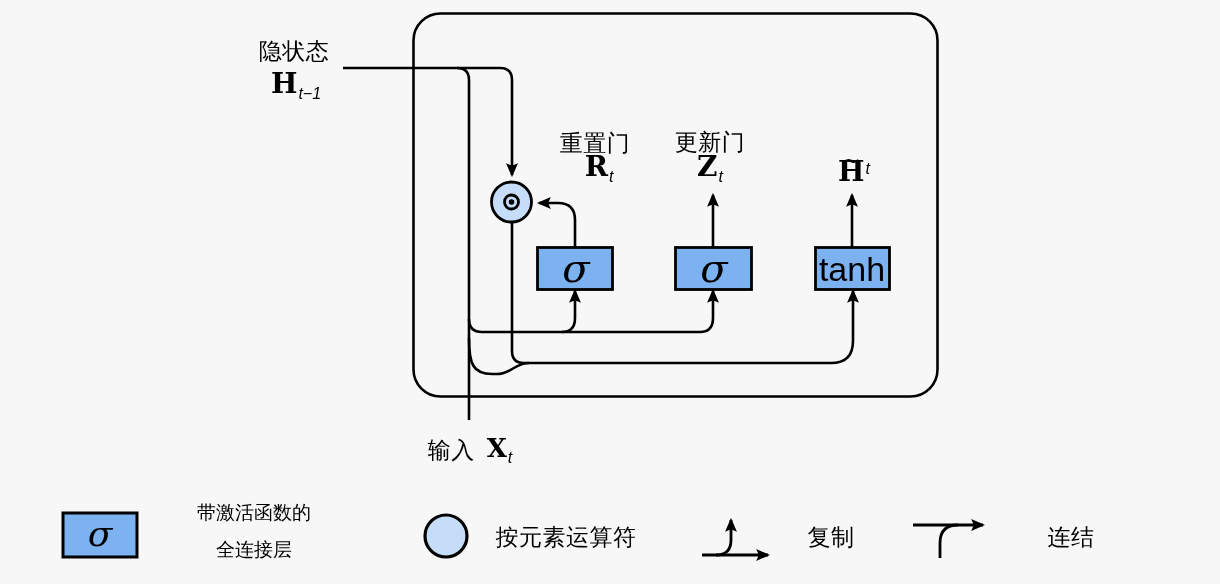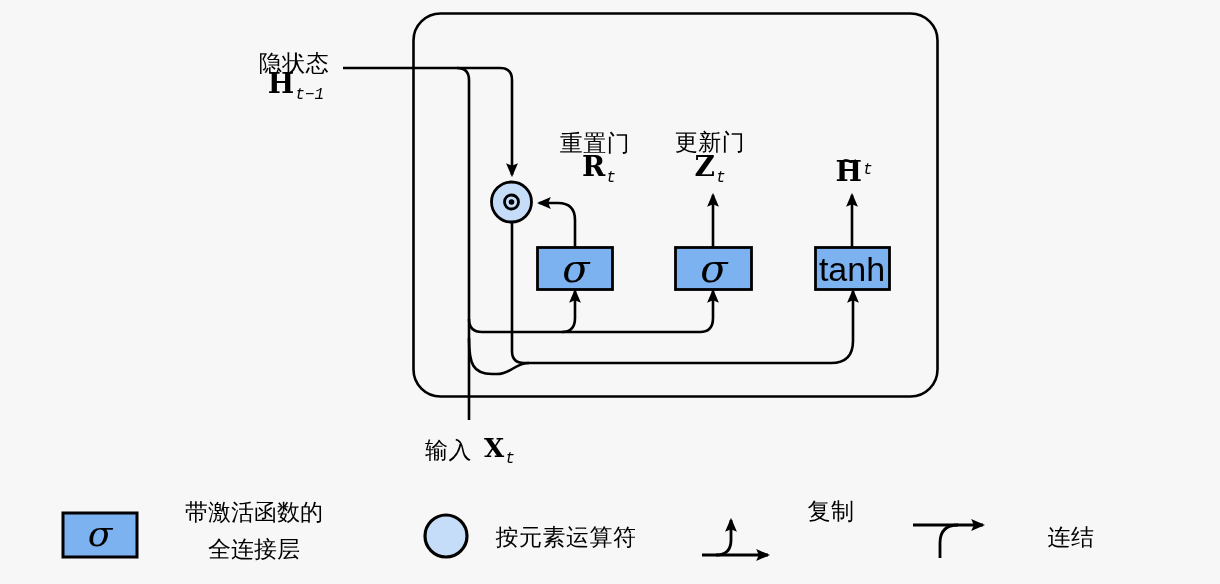--- a/index.html
+++ b/index.html
@@ -15,24 +15,24 @@
   }
   svg{position:absolute;left:0;top:0;}
   .lbl{
     position:absolute;
     transform:translate(-50%,-50%);
     white-space:nowrap;
     color:#000;
     text-align:center;
   }
   .cjk{font-size:23px;letter-spacing:0.5px;}
-  .cjk2{font-size:23px;line-height:37px;}
+  .cjk2{font-size:19px;line-height:37px;}
   .math{font-family:"DejaVu Serif","Liberation Serif",serif;}
   .mbold{font-family:"DejaVu Serif","Liberation Serif",serif;font-weight:bold;font-size:28px;}
-  .msub{font-family:Liberation Mono, monospace;font-style:italic;font-size:16px;vertical-align:-6px;margin-left:1px;}
+  .msub{font-family:Liberation Sans, sans-serif;font-style:italic;font-size:16px;vertical-align:-6px;margin-left:1px;}
   .sigma{font-family:"DejaVu Serif","Liberation Serif",serif;font-style:italic;font-size:40px;line-height:1;}
   .tanh{font-family:"Liberation Sans","DejaVu Sans",sans-serif;font-size:34px;}
   .tilde-stack{display:inline-flex;flex-direction:column;align-items:center;line-height:0.5;}
   .tilde{font-size:22px;font-weight:bold;font-family:"DejaVu Serif",serif;line-height:10px;height:10px;}
   .inrow{display:inline-flex;align-items:center;gap:12px;}
 </style>
 </head>
 <body>
 
 <div class="canvas">
@@ -76,21 +76,21 @@
 
     <circle cx="446" cy="536" r="21" style="fill:var(--op-fill,#C5DDF9)" stroke="#000" stroke-width="3.2"></circle>
 
     <path d="M702,555 L768,555" fill="none" stroke="#000" stroke-width="2.8" marker-end="url(#arr)"></path>
     <path d="M716,555 Q731,555 731,540 L731,520" fill="none" stroke="#000" stroke-width="2.8" marker-end="url(#arr)"></path>
 
     <path d="M913,525 L983,525" fill="none" stroke="#000" stroke-width="2.8" marker-end="url(#arr)"></path>
     <path d="M940,558 L940,543 Q940,525 958,525" fill="none" stroke="#000" stroke-width="2.8"></path>
   </svg>
 
-  <div class="lbl cjk" style="left:294px;top:63px">隐状态</div>
+  <div class="lbl cjk" style="left:294px;top:51px">隐状态</div>
   <div class="lbl math" style="left:296px;top:85px"><span class="mbold">H</span><sub class="msub">t−1</sub></div>
 
   <div class="lbl cjk" style="left:595px;top:143px">重置门</div>
   <div class="lbl math" style="left:599px;top:168px"><span class="mbold">R</span><sub class="msub">t</sub></div>
 
   <div class="lbl cjk" style="left:710px;top:142px">更新门</div>
   <div class="lbl math" style="left:710px;top:168px"><span class="mbold">Z</span><sub class="msub">t</sub></div>
 
   <div class="lbl math" style="left:854px;top:166px"><span class="tilde-stack">
         <span class="tilde">~</span>
@@ -105,16 +105,16 @@
         <span class="cjk">输入</span>
         <span class="math"><span class="mbold" style="font-size:26px">X</span><sub class="msub">t</sub></span>
       </span></div>
 
   <div class="lbl sigma" style="left:100px;top:534px;font-size:36px">σ</div>
   <div class="lbl cjk2" style="left:254px;top:531px">
     <div>带激活函数的</div>
     <div>全连接层</div>
   </div>
   <div class="lbl cjk" style="left:566px;top:537px">按元素运算符</div>
-  <div class="lbl cjk" style="left:831px;top:511px">复制</div>
+  <div class="lbl cjk" style="left:831px;top:537px">复制</div>
   <div class="lbl cjk" style="left:1071px;top:537px">连结</div>
 
 </div>
 
 </body></html>

